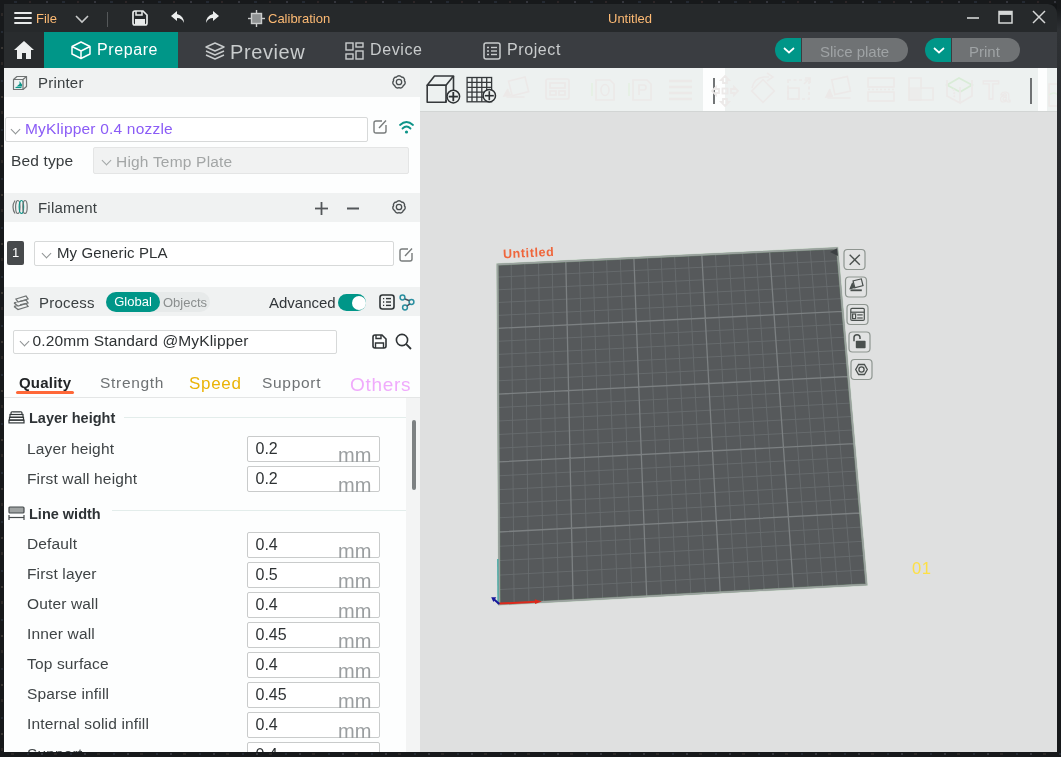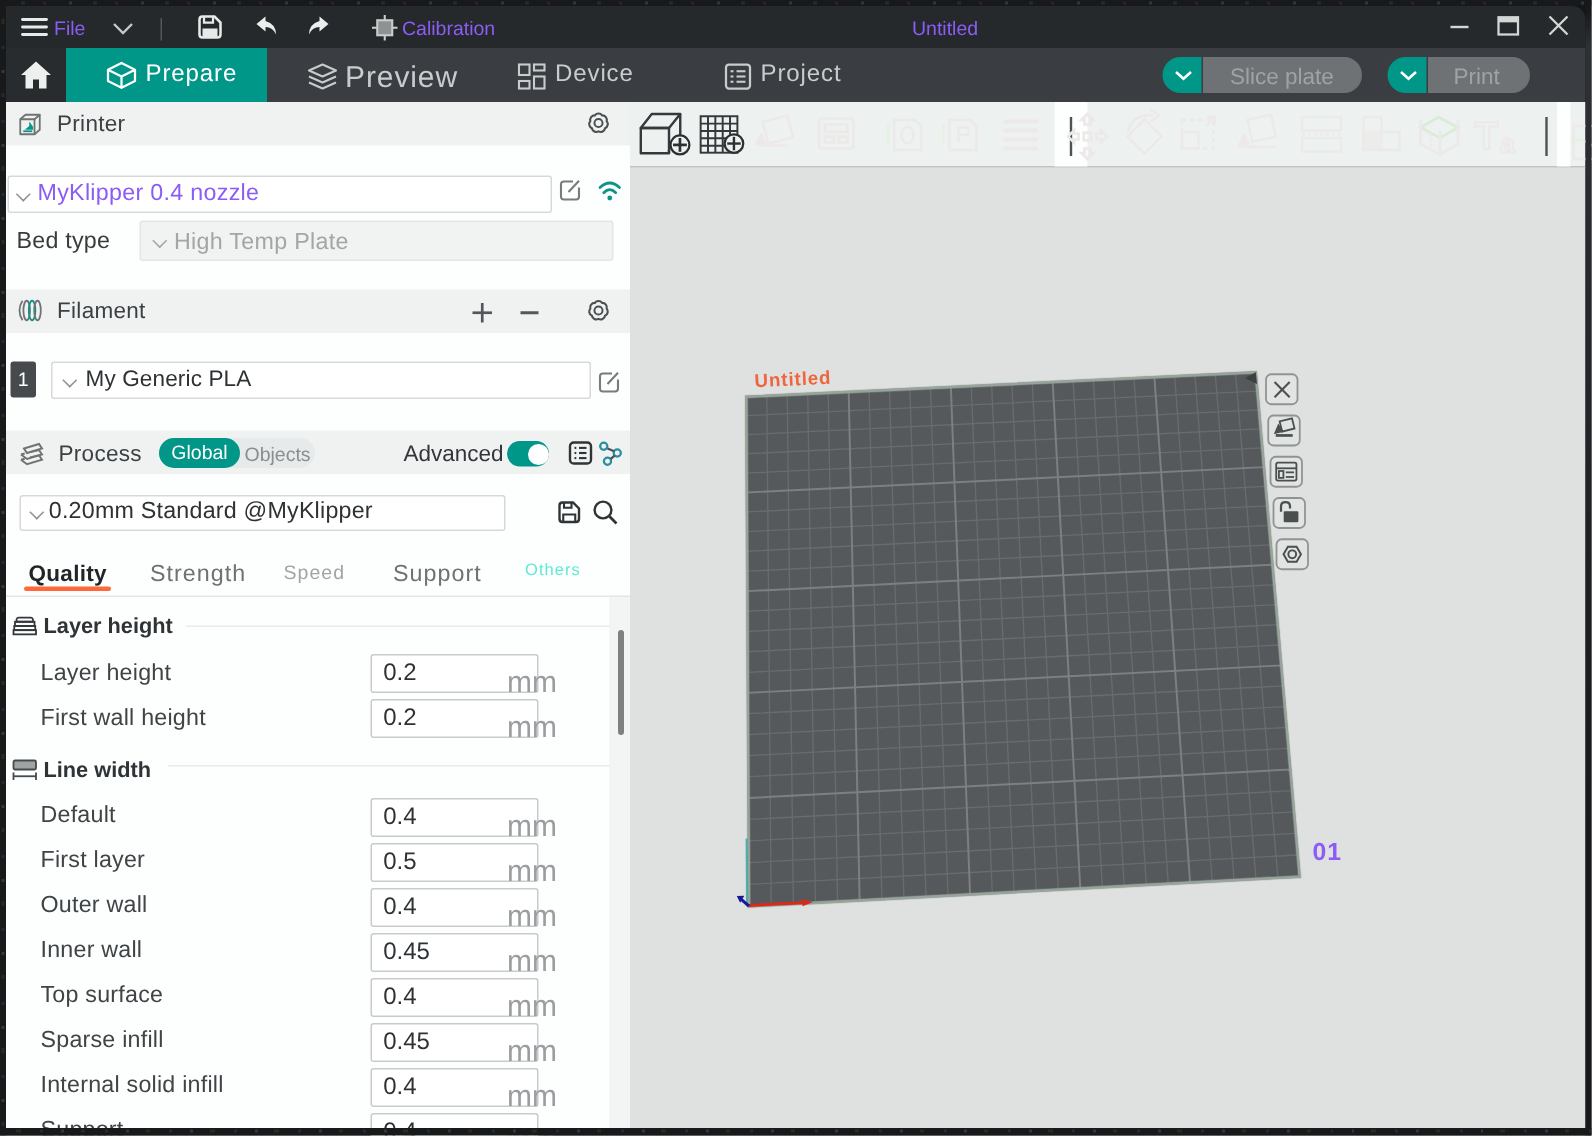--- a/index.html
+++ b/index.html
@@ -6,27 +6,27 @@
 html,body{width:1061px;height:757px;overflow:hidden}
 body{font-family:"Liberation Sans",sans-serif;background:#131517;position:relative}
 .abs{position:absolute}
 
 #titlebar{position:absolute;left:4px;top:4px;width:1053px;height:28px;background:#26292b;border-top-right-radius:9px}
 #tabbar{position:absolute;left:4px;top:32px;width:1053px;height:36px;background:#3a3d41}
 #sidebar{position:absolute;left:4px;top:68px;width:416px;height:684px;background:#fdfefe}
 #vtoolbar{position:absolute;left:420px;top:68px;width:637px;height:43px;background:#edf1f0}
 #viewport{position:absolute;left:420px;top:111px;width:637px;height:641px;background:#dfe0e0;border-top:1px solid #d2d5d4}
 
-.ttxt{position:absolute;font-size:13px;color:#8b5cf6}
+.ttxt{position:absolute;font-size:13px;color:#fdba74}
 .band{position:absolute;left:4px;width:416px;height:29px;background:#f0f2f2}
 .btitle{position:absolute;font-size:15px;letter-spacing:0.2px;color:#3b4042}
 .combo{position:absolute;background:#fff;border:1px solid #d7d9d9;border-radius:2px;font-size:15.5px;color:#2e3234}
 .cchev{position:absolute;width:7px;height:7px;border-left:1.5px solid #8f9394;border-bottom:1.5px solid #8f9394;transform:rotate(-45deg)}
 .lbl{position:absolute;font-size:15.5px;letter-spacing:0.15px;color:#383c3e}
-.inp{position:absolute;left:247px;width:112px;height:25.5px;border:1px solid #c9cbcb;border-radius:2px;background:#fff}
+.inp{position:absolute;left:247px;width:133px;height:25.5px;border:1px solid #c9cbcb;border-radius:2px;background:#fff}
 .inp .v{position:absolute;left:7.5px;top:3px;font-size:16px;color:#2e3234}
 .inp .u{position:absolute;left:90px;top:7px;font-size:20px;color:#9a9ea0}
 .rlbl{position:absolute;left:27px;font-size:15.5px;letter-spacing:0.15px;color:#3f4446}
 .ghead{position:absolute;font-size:14.5px;font-weight:bold;color:#2e3336}
 .gline{position:absolute;height:1px;background:#e3edeb}
 svg{position:absolute;overflow:visible}
 </style>
 </head>
 <body>
 <div id="titlebar"></div>
@@ -248,23 +248,23 @@
  <path d="M4 1 L4 4.5 L9 4.5 L9 1" fill="none" stroke="#2f3436" stroke-width="1.4"></path>
  <path d="M3.5 14 L3.5 9 L11.5 9 L11.5 14" fill="none" stroke="#2f3436" stroke-width="1.4"></path>
 </svg>
 <svg width="17" height="17" style="left:395px;top:333px">
  <circle cx="7" cy="7" r="5.6" fill="none" stroke="#2f3436" stroke-width="1.6"></circle>
  <line x1="11.2" y1="11.2" x2="16" y2="16" stroke="#2f3436" stroke-width="1.8"></line>
 </svg>
 
 <div class="abs" style="left:19px;top:374px;font-size:15px;letter-spacing:0.2px;font-weight:bold;color:#222527">Quality</div>
 <div class="abs" style="left:100px;top:374px;font-size:15.5px;letter-spacing:0.7px;color:#6e7274">Strength</div>
-<div class="abs" style="left:189px;top:374px;font-size:13px;letter-spacing:0.7px;color:#a3a3a3">Speed</div>
+<div class="abs" style="left:189px;top:374px;font-size:17px;letter-spacing:0.7px;color:#eab308">Speed</div>
 <div class="abs" style="left:262px;top:374px;font-size:15.5px;letter-spacing:0.7px;color:#6e7274">Support</div>
-<div class="abs" style="left:350px;top:374px;font-size:11px;letter-spacing:0.7px;color:#5eead4">Others</div>
+<div class="abs" style="left:350px;top:374px;font-size:19px;letter-spacing:0.7px;color:#f0abfc">Others</div>
 <div class="abs" style="left:16px;top:391px;width:58px;height:3px;background:#ff6838;border-radius:2px"></div>
 <div class="abs" style="left:4px;top:397px;width:416px;height:1px;background:#e4e6e6"></div>
 
 <div class="abs" style="left:406px;top:398px;width:14px;height:354px;background:#f3f4f4"></div>
 <div class="abs" style="left:412px;top:420px;width:4px;height:70px;background:#7d8182;border-radius:2px"></div>
 
 <svg width="17" height="15" style="left:8px;top:410px">
  <g fill="none" stroke="#33383a" stroke-width="1.2">
   <path d="M3 3.5 Q3 1.5 5 1.8 L12 1.8 Q14 1.5 14 3.5 L14 4.5 L3 4.5 Z"></path>
   <rect x="2" y="4.5" width="13" height="2.8"></rect>
@@ -467,21 +467,21 @@
     </g>
 <rect x="9" y="87" width="21" height="20" rx="3.5" fill="#e2e3e3" stroke="#8e9590" stroke-width="1.2"></rect>
 <rect x="15.8" y="95.8" width="9.8" height="7.4" rx="0.8" fill="#4a504e"></rect>
 <path d="M14 96.2 L14 92.6 Q14 89.8 17 89.8 Q20 89.8 20 92.6 L20 94" fill="none" stroke="#4a504e" stroke-width="1.5"></path>
 <rect x="11" y="114.5" width="21" height="20" rx="3.5" fill="#e2e3e3" stroke="#8e9590" stroke-width="1.2"></rect>
 <polygon points="27.3,124.5 24.4,129.5 18.6,129.5 15.7,124.5 18.6,119.5 24.4,119.5" fill="none" stroke="#4a504e" stroke-width="1.3"></polygon>
     <circle cx="21.5" cy="124.5" r="2.6" fill="none" stroke="#4a504e" stroke-width="1.3"></circle>
   </svg>
 
 <div class="abs" style="left:503px;top:245.5px;font-size:12.5px;font-weight:bold;color:#ef663c;transform:rotate(-2.6deg);letter-spacing:0.6px">Untitled</div>
-<div class="abs" style="left:875px;top:559px;font-size:16.5px;font-weight:bold;color:#8b5cf6;letter-spacing:0.6px">01</div>
+<div class="abs" style="left:912px;top:559px;font-size:16.5px;font-weight:normal;color:#fde047;letter-spacing:0.6px">01</div>
 
 <div class="abs" style="left:0;top:0;width:1061px;height:4px;background:#17191b"></div>
 <div class="abs" style="left:0;top:1px;width:1061px;height:2px;opacity:0.25;background:repeating-linear-gradient(90deg,transparent 0 14px,#4a5a78 14px 17px,transparent 17px 29px,#6a4a4a 29px 31px,transparent 31px 46px,#8a8aa0 46px 48px)"></div>
 <div class="abs" style="left:0;top:0;width:4px;height:757px;background:#17191b"></div>
 <div class="abs" style="left:1px;top:0;width:2px;height:757px;opacity:0.3;background:repeating-linear-gradient(180deg,transparent 0 13px,#5a4a42 13px 16px,transparent 16px 31px,#42526a 31px 33px,transparent 33px 47px,#8a7a6a 47px 49px)"></div>
 <div class="abs" style="left:1057px;top:0;width:4px;height:757px;background:linear-gradient(#17191b 0px,#17191b 8px,#2e3134 30px,#26282b 200px,#17191b 560px,#17191b 757px)"></div>
 <div class="abs" style="left:0;top:752px;width:1061px;height:5px;background:#17191b"></div>
 <div class="abs" style="left:0;top:753px;width:1061px;height:2px;opacity:0.3;background:repeating-linear-gradient(90deg,transparent 0 11px,#5a4a42 11px 14px,transparent 14px 27px,#42526a 27px 29px,transparent 29px 41px,#7a7a8a 41px 43px)"></div>
 
 </body></html>

